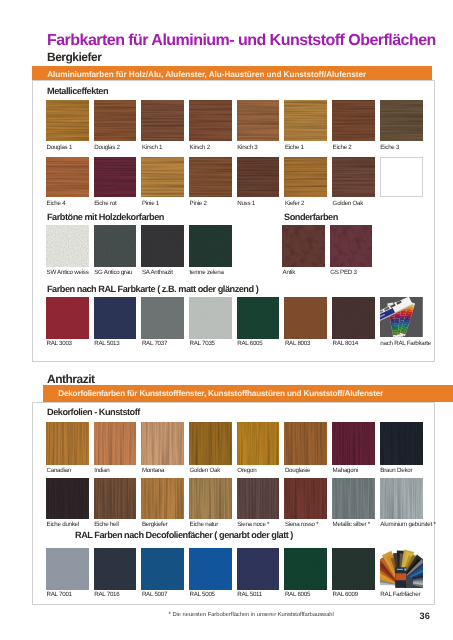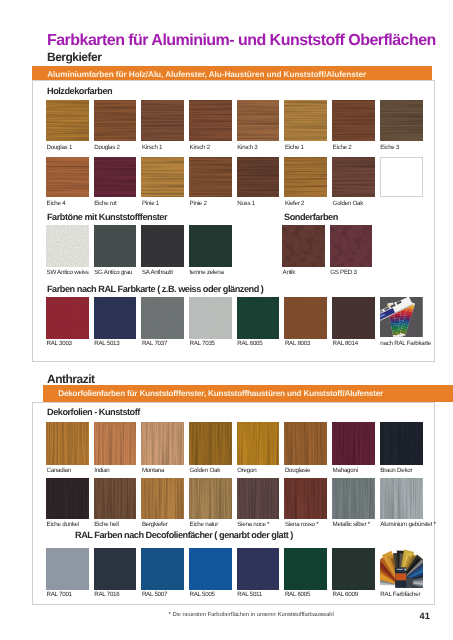--- a/index.html
+++ b/index.html
@@ -326,21 +326,21 @@
           <feColorMatrix type="matrix" values="0 0 0 0 0 0 0 0 0 0 0 0 0 0 0 .07 0 0 0 -.028"></feColorMatrix>
         </filter>
  </defs>
 </svg>
 
 <div class="sec-title" style="top:50.8px;">Bergkiefer</div>
 <div class="banner" style="top:66px;width:400px;">
   <span class="banner-text" style="letter-spacing:-0.060px;">Aluminiumfarben für Holz/Alu, Alufenster, Alu-Haustüren und Kunststoff/Alufenster</span>
 </div>
 <div class="box" style="top:80.2px;height:281.5px;width:403px;"></div>
-<div class="grp-title" style="left:47.0px;top:86.5px;">Holzdekorfarben</div>
+<div class="grp-title" style="left:47.0px;top:86.5px;">Metalliceffekten</div>
 <div class="sw" style="left:46.0px;top:100.2px;width:42.8px;height:41.2px;background-color:#b17c33;">
   <svg width="44" height="42">
         <rect width="44" height="42" filter="url(#wh2)"></rect>
       </svg>
 </div>
 <div class="lbl" style="left:46.5px;top:145.1px;">Douglas 1</div>
 <div class="sw" style="left:93.7px;top:100.2px;width:42.8px;height:41.2px;background-color:#895433;">
   <svg width="44" height="42">
         <rect width="44" height="42" filter="url(#wh3)"></rect>
       </svg>
@@ -418,21 +418,21 @@
       </svg>
 </div>
 <div class="lbl" style="left:284.9px;top:200.9px;">Kiefer 2</div>
 <div class="sw" style="left:332.1px;top:156.7px;width:42.8px;height:40.8px;background-color:#6f473a;">
   <svg width="44" height="42">
         <rect width="44" height="42" filter="url(#wh16)"></rect>
       </svg>
 </div>
 <div class="lbl" style="left:332.6px;top:200.9px;">Golden Oak</div>
 <div class="sw blank" style="left:379.8px;top:156.7px;width:42.8px;height:40.8px;"></div>
-<div class="grp-title" style="left:47.0px;top:212.5px;">Farbtöne mit Kunststofffenster</div>
+<div class="grp-title" style="left:47.0px;top:212.5px;">Farbtöne mit Holzdekorfarben</div>
 <div class="sw" style="left:46.0px;top:224.9px;width:42.8px;height:42.6px;background-color:#e5e5df;">
   <svg width="44" height="44">
         <rect width="44" height="44" filter="url(#spek)"></rect>
       </svg>
 </div>
 <div class="lbl" style="left:46.5px;top:269.6px;">SW Antico weiss</div>
 <div class="sw" style="left:93.7px;top:224.9px;width:42.8px;height:42.6px;background-color:#474f4e;">
   <svg width="44" height="44">
         <rect width="44" height="44" filter="url(#spek)"></rect>
       </svg>
@@ -456,21 +456,21 @@
         <rect width="44" height="44" filter="url(#mott)"></rect>
       </svg>
 </div>
 <div class="lbl" style="left:282.5px;top:269.6px;">Antik</div>
 <div class="sw" style="left:329.7px;top:224.9px;width:42.8px;height:42.6px;background-color:#67353e;">
   <svg width="44" height="44">
         <rect width="44" height="44" filter="url(#mott)"></rect>
       </svg>
 </div>
 <div class="lbl" style="left:330.2px;top:269.6px;">GS PED 3</div>
-<div class="grp-title" style="left:47.0px;top:284.6px;">Farben nach RAL Farbkarte ( z.B. weiss oder glänzend )</div>
+<div class="grp-title" style="left:47.0px;top:284.6px;">Farben nach RAL Farbkarte ( z.B. matt oder glänzend )</div>
 <div class="sw" style="left:46.0px;top:296.5px;width:42.8px;height:42.6px;background-color:#902634;">
   <svg width="44" height="44">
         <rect width="44" height="44" filter="url(#flat)"></rect>
       </svg>
 </div>
 <div class="lbl" style="left:46.5px;top:341.4px;">RAL 3003</div>
 <div class="sw" style="left:93.7px;top:296.5px;width:42.8px;height:42.6px;background-color:#2c3456;">
   <svg width="44" height="44">
         <rect width="44" height="44" filter="url(#flat)"></rect>
       </svg>
@@ -773,14 +773,14 @@
           <rect x="15.6" y="20.0" width="11.6" height="21" fill="#1e2a3a"></rect>
           <rect x="15.8" y="26.0" width="11.2" height="7.2" fill="#c4531d"></rect>
           <rect x="15.8" y="20.3" width="11.2" height="5.2" fill="#222f42"></rect>
           <rect x="17.2" y="21.4" width="6.4" height="1.2" fill="#9aa4b2"></rect>
           <rect x="25.0" y="21.1" width="2.0" height="2.0" fill="#b9bfc6"></rect>
           <polygon points="27.0,28.5 34.5,31.5 33.0,41 27.0,41" fill="#3e464d"></polygon>
         </g>
       </svg></div>
 <div class="lbl" style="left:380.3px;top:592.4px;">RAL Farbfächer</div>
 <div class="footnote" style="left:168.6px;top:613.0px;">* Die neuesten Farboberflächen in unserer Kunststofffarbauswahl</div>
-<div class="pagenum" style="left:419.6px;top:611.6px;">41</div>
+<div class="pagenum" style="left:419.6px;top:611.6px;">36</div>
 </div>
 
 </body></html>

